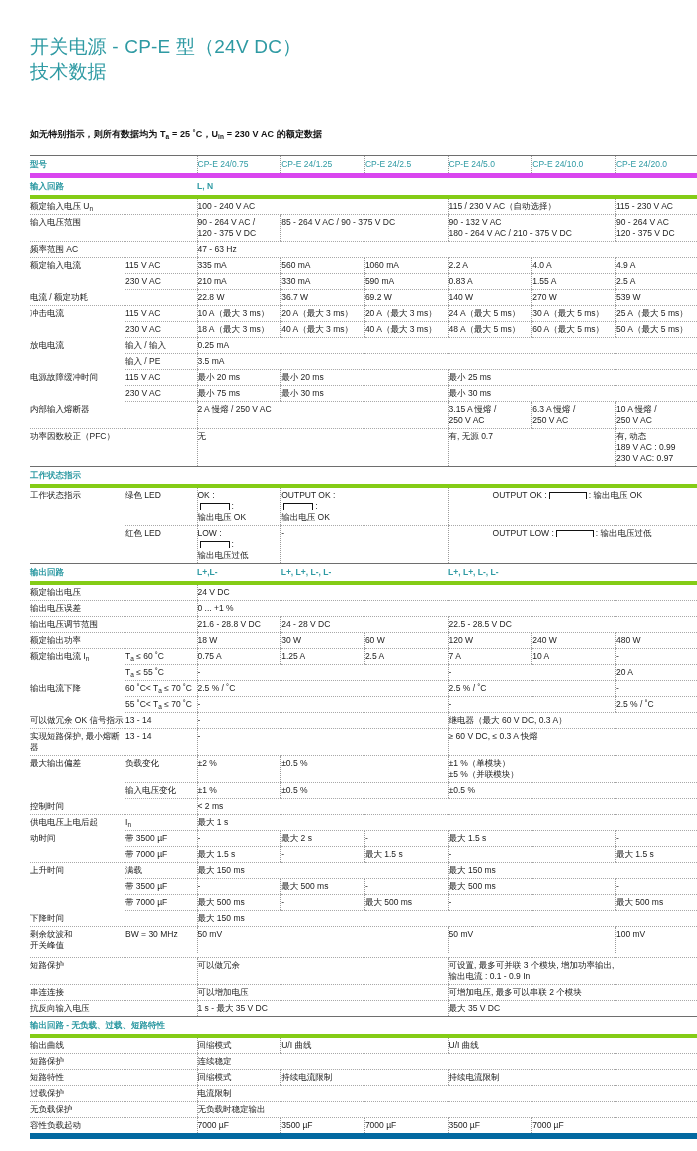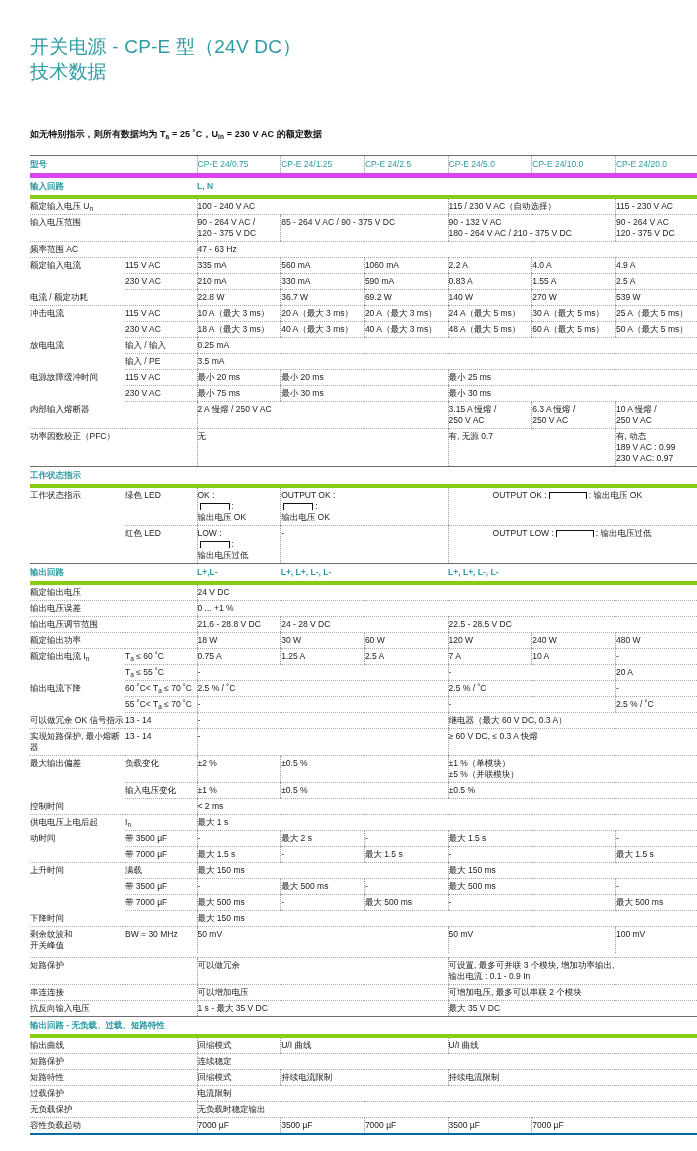--- a/index.html
+++ b/index.html
@@ -77,21 +77,21 @@
 
   tr.model-head td {
     color: #2e9aa3;
     font-weight: bold;
     border-bottom: 5px solid #d946ef;
     padding-top: 3px; padding-bottom: 3px;
   }
   tr.model-head td.dc { font-weight: normal; }
 
   .tbl-top { border-top: 1px solid #6e6e6e; }
-  .tbl-bottom td { border-bottom: 2px solid #0369a1; }
+  .tbl-bottom td { border-bottom: 6px solid #0369a1; }
 
   
   .pulse {
     display: inline-block;
     width: 30px; height: 7px;
     position: relative;
     vertical-align: middle;
     margin: 0 2px;
   }
   .pulse::before {

